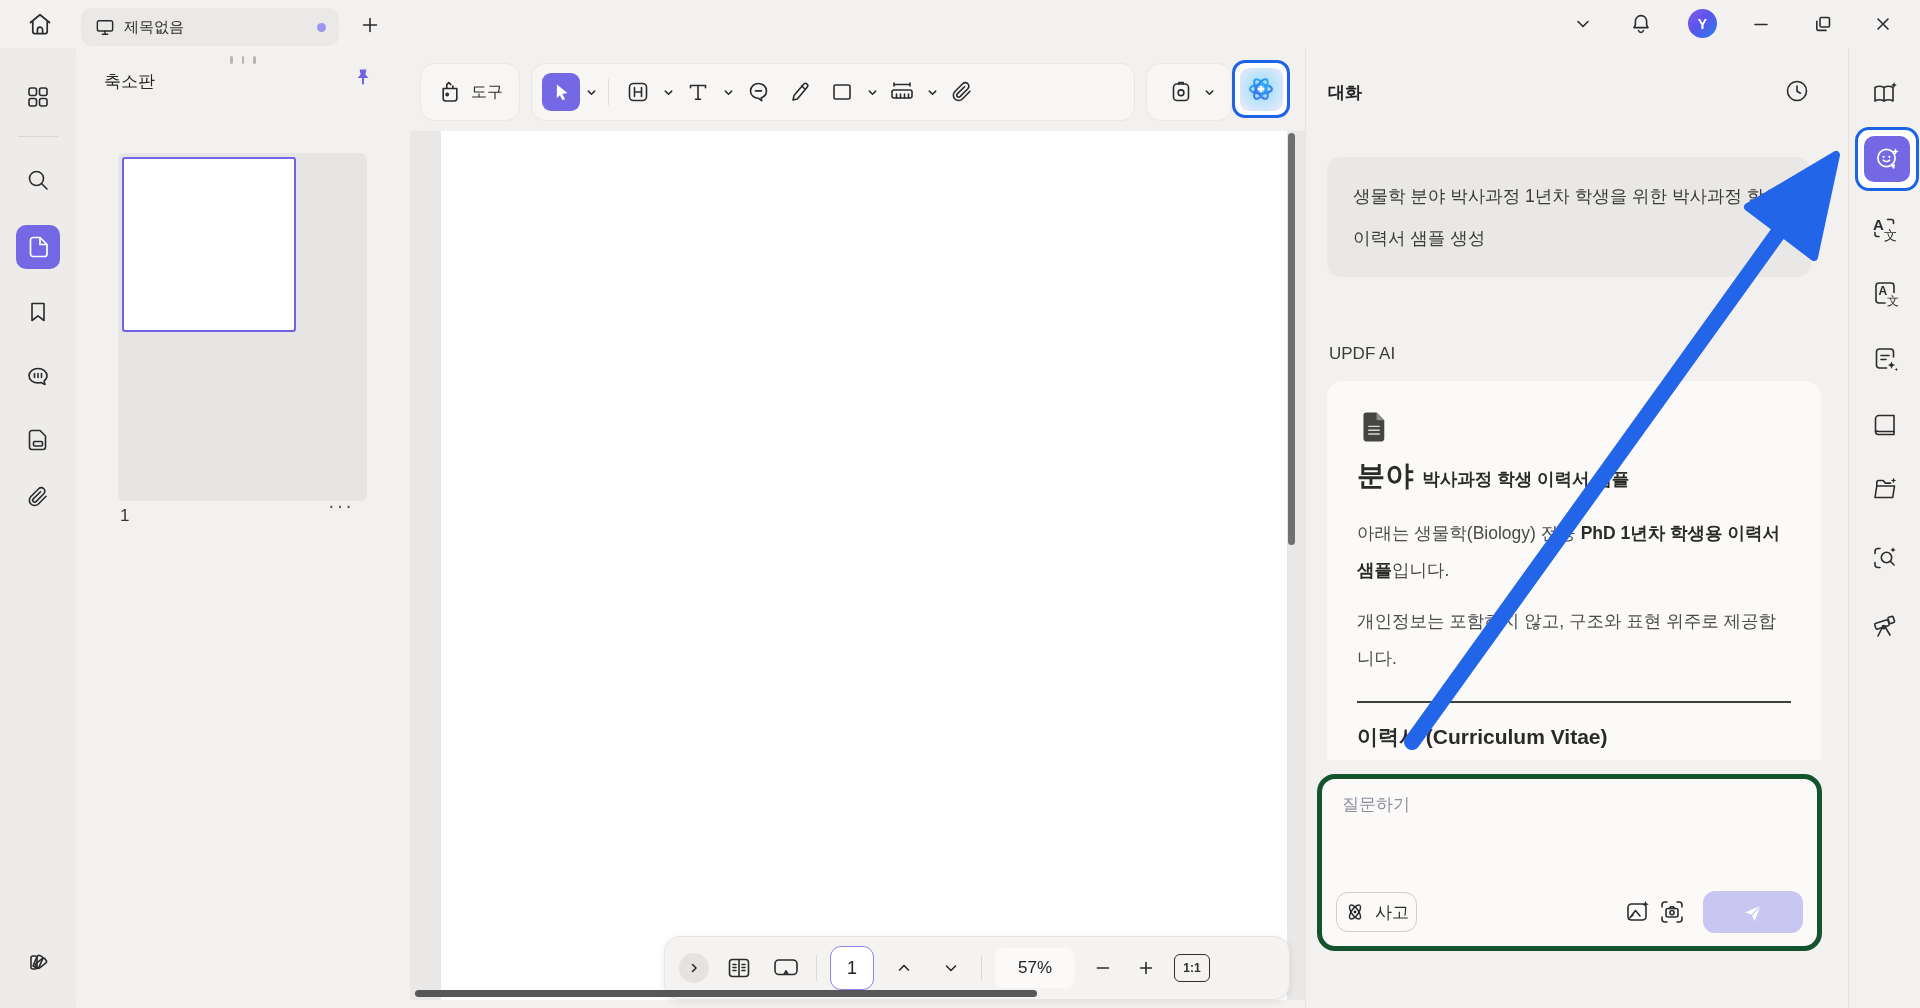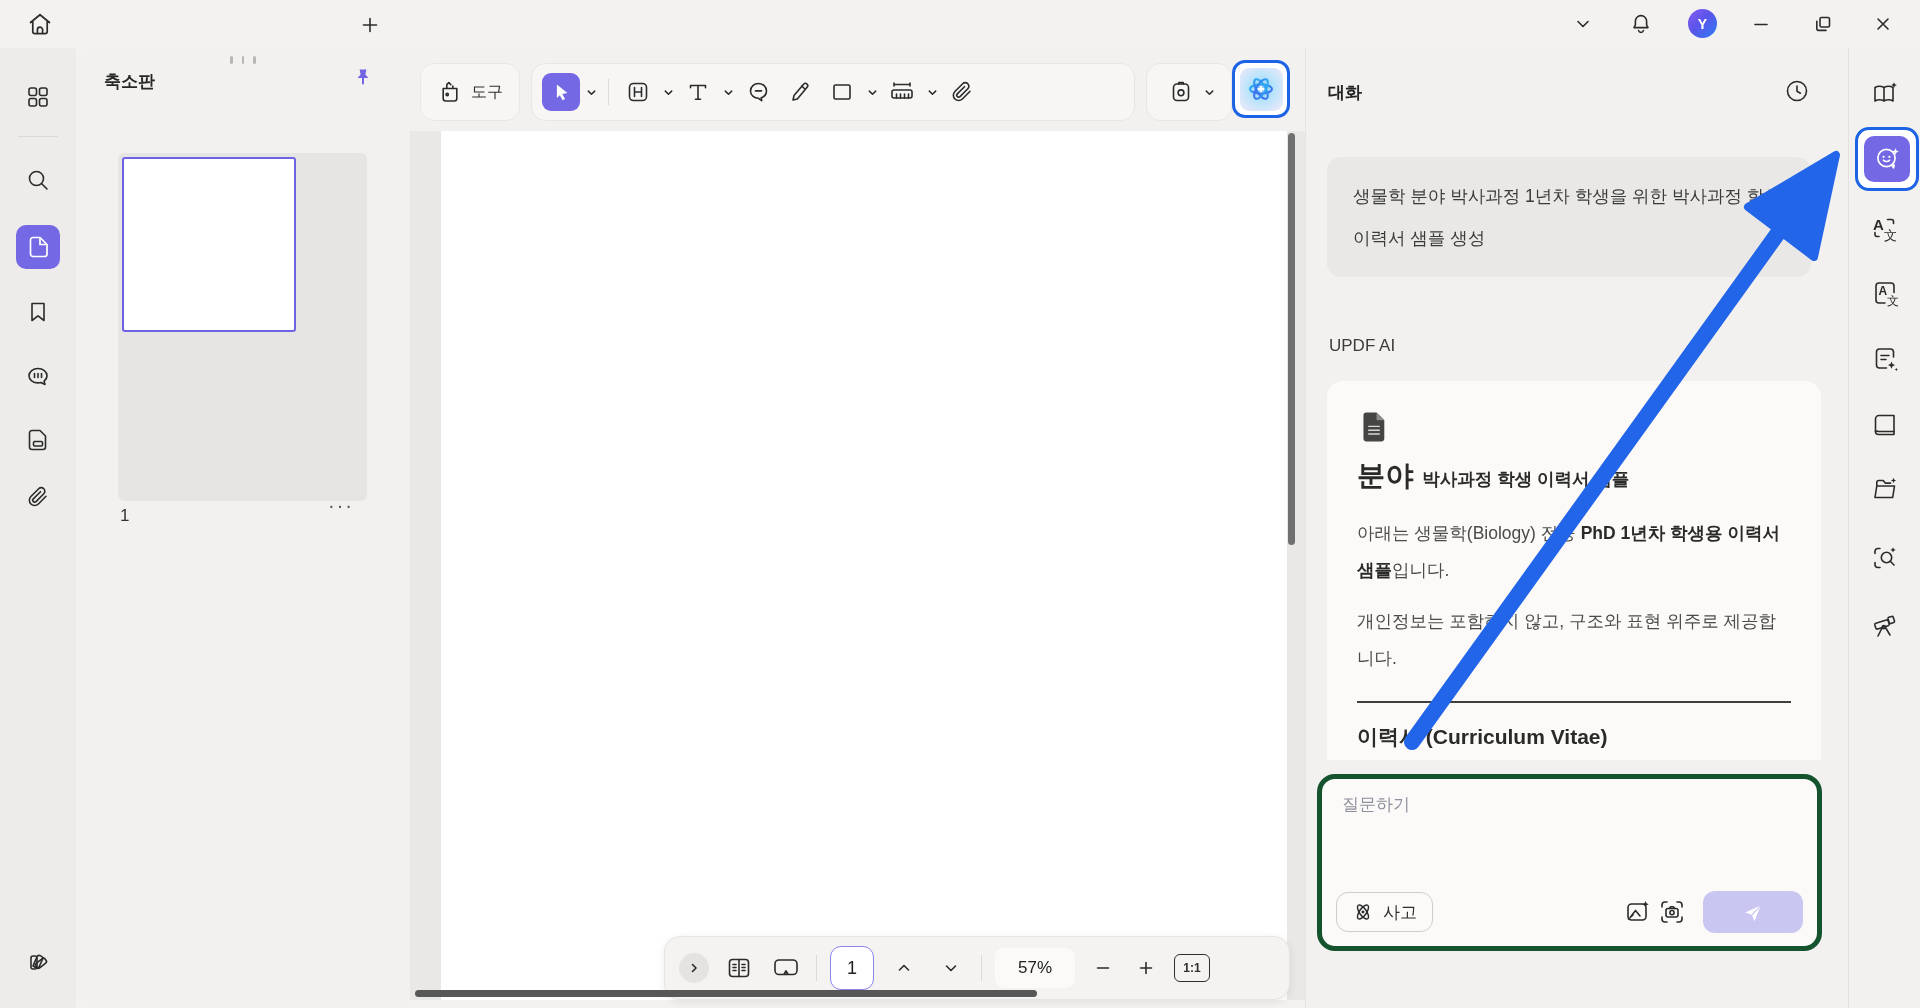--- a/index.html
+++ b/index.html
@@ -23,21 +23,21 @@
           color:#fff;font-size:14px;font-weight:bold;display:flex;align-items:center;justify-content:center}
   
   .lsidebar{position:absolute;left:0;top:48px;width:76px;bottom:0;background:#edecea}
   .ls-item{position:absolute;left:16px;width:44px;height:44px}
   .ls-sel{background:#7468e4}
   .ls-div{position:absolute;left:18px;top:88px;width:40px;height:1px;background:#dbd9d7}
   
   .thumb-panel{position:absolute;left:76px;top:48px;width:334px;bottom:0;background:#f2f1ef;border-radius:10px 0 0 10px}
   .drag-dots{position:absolute;left:0;right:0;top:8px;display:flex;justify-content:center;gap:9px}
   .drag-dots i{width:2.5px;height:8px;border-radius:2px;background:#b9b7b4}
-  .tp-title{position:absolute;left:28px;top:22px;font-size:17px;font-weight:bold;color:#262624}
+  .tp-title{position:absolute;left:28px;top:22px;font-size:17px;font-weight:normal;color:#262624}
   .pin-btn{position:absolute;right:30px;top:14px;width:34px;height:34px}
   .page-slot{position:absolute;left:42px;top:105px;width:249px;height:348px;background:#e7e5e4;border-radius:6px}
   .page-thumb{position:absolute;left:4px;top:4px;width:170px;height:171px;background:#fff;
               border:2.5px solid #6e63e2;border-radius:3px;cursor:pointer}
   .tp-num{position:absolute;left:44px;top:458px;font-size:17px;color:#333}
   .tp-more{position:absolute;left:252px;top:446px;font-size:20px;letter-spacing:2px;color:#555;cursor:pointer}
   
   .canvas{position:absolute;left:410px;top:48px;width:895px;bottom:8px;background:#eae8e7}
   .tool-strip{position:absolute;left:0;top:0;width:100%;height:83px;background:#f2f1ef}
   .page{position:absolute;left:31px;top:83px;width:846px;bottom:0;background:#fff}
@@ -64,38 +64,38 @@
   .fitbox{width:34px;height:26px;border:1.7px solid #2e2e2c;border-radius:6px;display:flex;align-items:center;
           justify-content:center;font-size:12px;font-weight:bold;color:#2e2e2c}
   .bbsep{width:1px;height:26px;background:#dcdad8}
   
   .chat{position:absolute;left:1305px;top:48px;width:543px;bottom:0;background:#f2f1ef;border-left:1px solid #e6e4e2;box-sizing:border-box}
   .chat-title{position:absolute;left:22px;top:33px;font-size:17px;font-weight:bold;color:#222}
   .hist-btn{position:absolute;right:34px;top:26px;width:34px;height:34px}
   .chat-scroll{position:absolute;left:0;top:0;width:100%;height:712px;overflow:hidden}
   .bubble{position:absolute;left:21px;top:109px;width:484px;box-sizing:border-box;background:#e9e8e6;
           border-radius:14px;padding:18px 26px;font-size:17.5px;line-height:42px;color:#3a3a38}
-  .provider{position:absolute;left:23px;top:288px;font-size:17px;color:#3c3c3a}
+  .provider{position:absolute;left:23px;top:296px;font-size:17px;color:#3c3c3a}
   .ai-card{position:absolute;left:21px;top:333px;width:494px;box-sizing:border-box;background:#fbfaf9;
            border-radius:16px;padding:28px 30px;height:430px}
   .card-head{font-weight:bold;color:#2a2a28;font-size:28px;line-height:44px;letter-spacing:.5px}
   .card-head .sub{font-size:17.5px;letter-spacing:0}
   .doc-glyph{display:inline-block;vertical-align:-4px;margin-right:12px}
   .ai-card p{margin:14px 0 0;font-size:17.5px;line-height:37px;color:#4b4b49}
   .ai-card p b{color:#2a2a28}
   .ai-card hr{border:none;border-top:2px solid #3f3f3d;margin:24px 0 20px}
   .clip-head{font-size:21px;font-weight:bold;color:#2a2a28}
   .input-card{position:absolute;left:11px;top:726px;width:505px;height:177px;background:#fbfaf9;border-radius:18px;
               border:5px solid #14532d;box-sizing:border-box}
   .input-card textarea{position:absolute;left:18px;top:12px;width:460px;height:90px;border:none;outline:none;
               resize:none;background:transparent;font-family:inherit;font-size:17px;color:#333}
   .input-card textarea::placeholder{color:#8f8e9c}
   .in-row{position:absolute;left:14px;right:14px;bottom:13px;height:42px;display:flex;align-items:center}
   .think-btn{height:40px;border:1.5px solid #cecdcb;border-radius:12px;display:flex;align-items:center;gap:9px;
-             padding:0 15px;font-size:17px;color:#2e2e2c;background:#fbfaf9;cursor:pointer;box-sizing:border-box}
+             padding:0 7px;font-size:17px;color:#2e2e2c;background:#fbfaf9;cursor:pointer;box-sizing:border-box}
   .in-ic{width:34px;height:34px}
   .send-btn{width:100px;height:42px;background:#c9c6f2;border-radius:12px;display:flex;align-items:center;
             justify-content:center;margin-left:14px;cursor:pointer}
   .disclaimer{position:absolute;left:0;right:0;top:925px;text-align:center;font-size:13.5px;color:#8b8987}
   
   .rsidebar{position:absolute;left:1848px;top:48px;width:72px;bottom:0;background:#f2f1ef;border-left:1px solid #e3e1df;box-sizing:border-box}
   .rs-item{position:absolute;left:14px;width:44px;height:44px}
   .rs-sel-wrap{position:absolute;left:6px;top:79px;width:58px;height:58px;background:#fff;border:3.5px solid #1d63e6;
                border-radius:14px;display:flex;align-items:center;justify-content:center;cursor:pointer}
   .rs-sel-in{width:46px;height:46px;background:#7468e4;border-radius:10px;display:flex;align-items:center;justify-content:center}
@@ -106,20 +106,30 @@
 
 <div id="app">
 
   <div class="topbar">
     <div class="home-btn btn">
       <span>
         <svg width="28" height="26" viewBox="0 0 26 24">
             <path class="ln" stroke-width="1.8" d="M4.2 10.6 13 3.4l8.8 7.2M6.3 9.2V19a2 2 0 0 0 2 2h9.4a2 2 0 0 0 2-2V9.2M10.6 21v-3.6a2.4 2.4 0 0 1 4.8 0V21"></path>
           </svg>
       </span>
+    </div>
+    <div class="doc-tab">
+      <span>
+        <svg width="20" height="18" viewBox="0 0 22 20">
+            <rect class="ln" x="2.5" y="3" width="17" height="11.5" rx="2"></rect>
+            <path class="ln" d="M8 18h6M11 14.5V18"></path>
+          </svg>
+      </span>
+      <span class="title">제목없음</span>
+      <span class="mod-dot"></span>
     </div>
     <div class="newtab-btn btn">
       <span>
         <svg width="20" height="20" viewBox="0 0 20 20">
             <path class="ln" stroke="#6a6a68" d="M10 3.5v13M3.5 10h13"></path>
           </svg>
       </span>
     </div>
     <div class="tb-right">
       <div class="tb-ic btn" style="left:28px">

